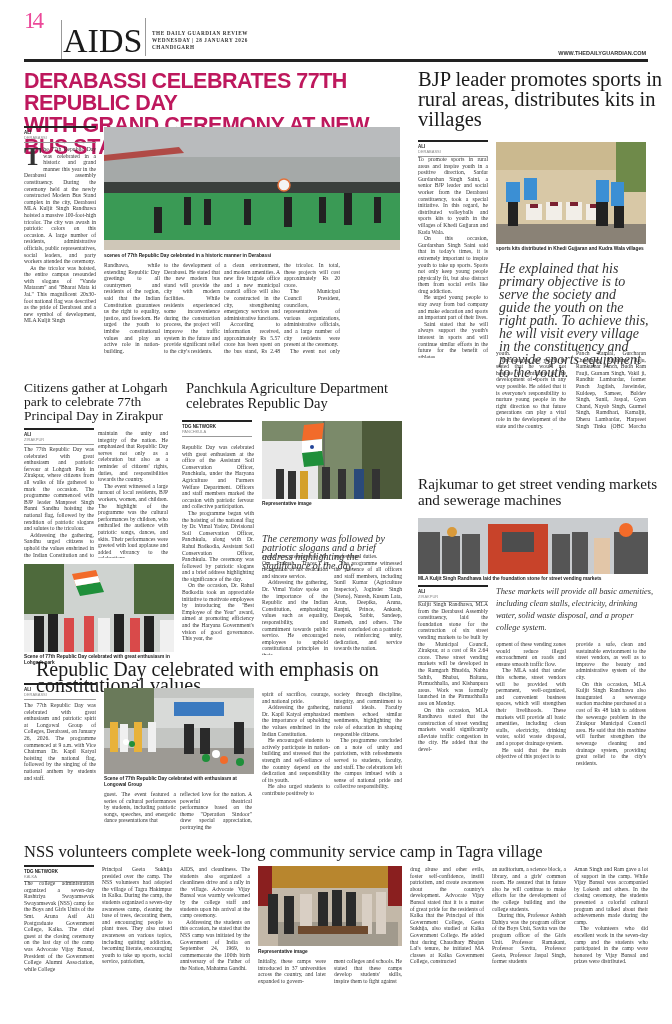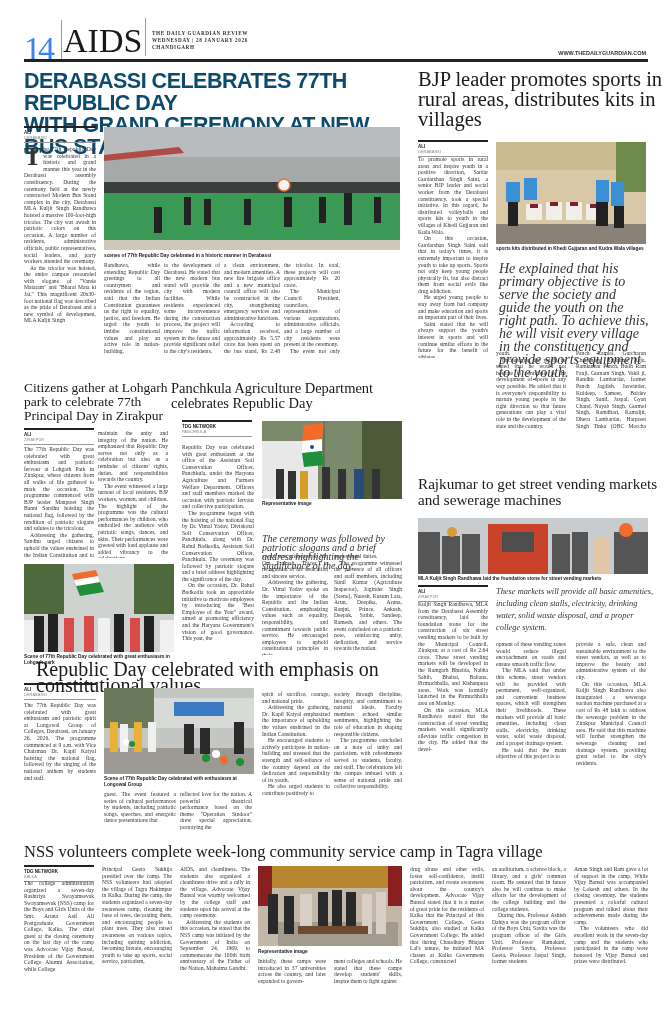--- a/index.html
+++ b/index.html
@@ -1,35 +1,35 @@
 <!DOCTYPE html>
 <html><head>
 <meta charset="utf-8">
 <style>
 *{box-sizing:border-box;margin:0;padding:0}
 html,body{width:672px;height:1024px;background:#fff;overflow:hidden}
 body{position:relative;font-family:"DejaVu Serif",serif;color:#222}
 .abs{position:absolute}
 .txt{font-family:"Liberation Serif",serif;font-size:5.6px;line-height:6.6px;color:#333;text-align:justify;overflow:hidden}
 .txt p{text-indent:6px}
-.hd-sans{font-family:"Liberation Sans",sans-serif;font-weight:bold;letter-spacing:-0.5px;color:#0c4a6e}
+.hd-sans{font-family:"Liberation Sans",sans-serif;font-weight:bold;letter-spacing:-0.5px;color:#be185d}
 .hd-serif{font-family:"Liberation Serif",serif;color:#1a1a1a;line-height:1.0}
 .byline{border-top:2px solid #222;padding-top:2px}
 .byline .n{font-family:"Liberation Sans",sans-serif;font-weight:bold;font-size:4.5px;color:#222}
 .byline .p{font-family:"Liberation Sans",sans-serif;font-size:4px;color:#888;border-bottom:1px solid #999;padding-bottom:2px}
 .cap{font-family:"Liberation Sans",sans-serif;font-weight:bold;font-size:4.8px;color:#222;line-height:5.5px}
 .quote{font-family:"Liberation Serif",serif;font-style:italic;color:#333}
 .photo{overflow:hidden}
 .dropcap{float:left;font-size:26px;line-height:22px;font-weight:bold;margin-right:2px;font-family:"Liberation Serif",serif}
 </style>
 </head>
 <body>
 
 <div class="abs" style="left:0;top:0;width:672px;height:62px">
-  <div class="abs hd-serif" style="left:24px;top:32px;font-size:34px;color:#3b82f6;letter-spacing:-3px">14</div>
+  <div class="abs hd-serif" style="left:24px;top:9px;font-size:23px;color:#ec4899;letter-spacing:-3px">14</div>
   <div class="abs" style="left:61px;top:20px;width:1px;height:40px;background:#999"></div>
   <div class="abs hd-serif" style="left:63px;top:24px;font-size:34px;color:#1a1a1a">AIDS</div>
   <div class="abs" style="left:145px;top:18px;width:1px;height:38px;background:#999"></div>
   <div class="abs" style="left:152px;top:30px;font-family:'Liberation Serif',serif;font-weight:bold;font-size:5.2px;line-height:7px;letter-spacing:0.6px;color:#333">
     <div>THE DAILY GUARDIAN REVIEW</div>
     <div>WEDNESDAY | 28 JANUARY 2026</div>
     <div>CHANDIGARH</div>
   </div>
   <div class="abs" style="right:26px;top:50px;font-family:'Liberation Sans',sans-serif;font-size:5.5px;color:#333;font-weight:bold">WWW.THEDAILYGUARDIAN.COM</div>
   <div class="abs" style="left:24px;top:59px;width:624px;height:3px;background:#222"></div>
@@ -176,21 +176,21 @@
       </g>
     <g fill="#f0f0f0">
         <rect x="0" y="56" width="10" height="32"></rect>
         <rect x="74" y="54" width="12" height="34"></rect>
         <rect x="136" y="56" width="14" height="32"></rect>
       </g>
   </svg>
 </div>
 <div class="abs cap" style="left:24px;top:654px;width:150px">Scene of 77th Republic Day celebrated with great enthusiasm in Lohgarh park</div>
 
-<div class="abs hd-serif" style="left:171px;top:381px;width:220px;font-size:14.5px;line-height:15px">Panchkula Agriculture Department celebrates Republic Day</div>
+<div class="abs hd-serif" style="left:186px;top:381px;width:220px;font-size:14.5px;line-height:15px">Panchkula Agriculture Department celebrates Republic Day</div>
 <div class="abs byline" style="left:182px;top:420px;width:70px">
   <div class="n">TDG NETWORK</div>
   <div class="p">PANCHKULA</div>
 </div>
 <div class="abs txt" style="left:182px;top:444px;width:72px;height:212px">
   <div>Republic Day was celebrated with great enthusiasm at the office of the Assistant Soil Conservation Officer, Panchkula, under the Haryana Agriculture and Farmers Welfare Department. Officers and staff members marked the occasion with patriotic fervour and collective participation.</div>
   <p>The programme began with the hoisting of the national flag by Dr. Vimal Yadav, Divisional Soil Conservation Officer, Panchkula, along with Dr. Rahul Badkodia, Assistant Soil Conservation Officer, Panchkula. The ceremony was followed by patriotic slogans and a brief address highlighting the significance of the day.</p>
   <p>On the occasion, Dr. Rahul Badkodia took an appreciable initiative to motivate employees by introducing the "Best Employee of the Year" award, aimed at promoting efficiency and the Haryana Government's vision of good governance. This year, the</p>
 </div>
 <div class="abs photo" style="left:262px;top:421px;width:140px;height:78px">

